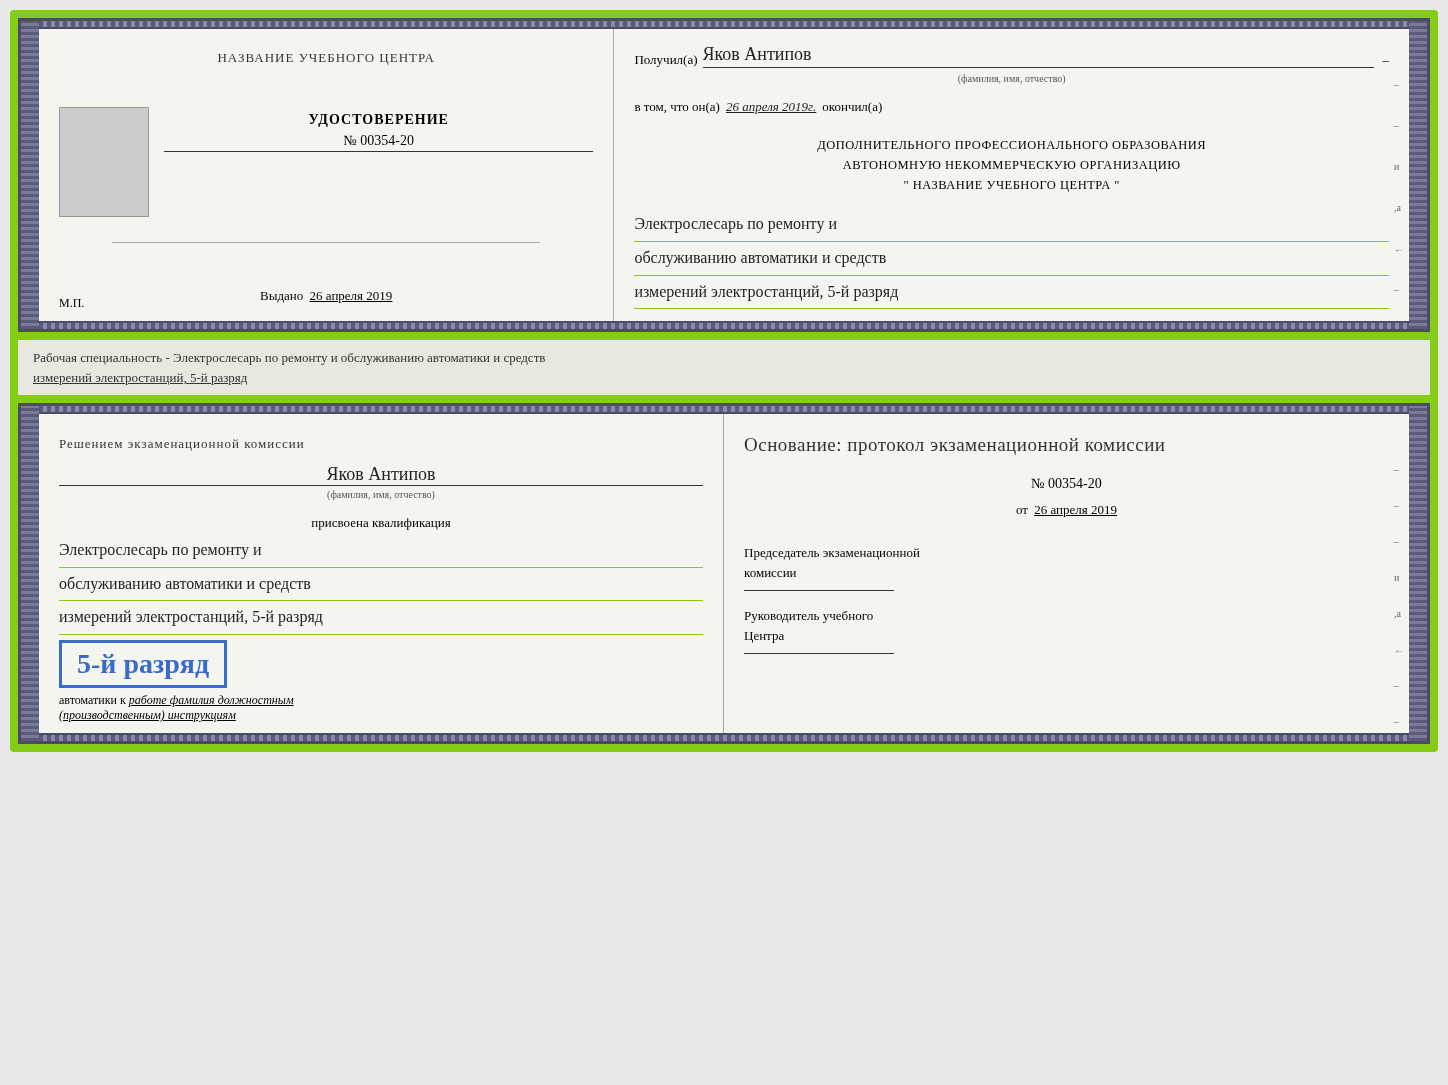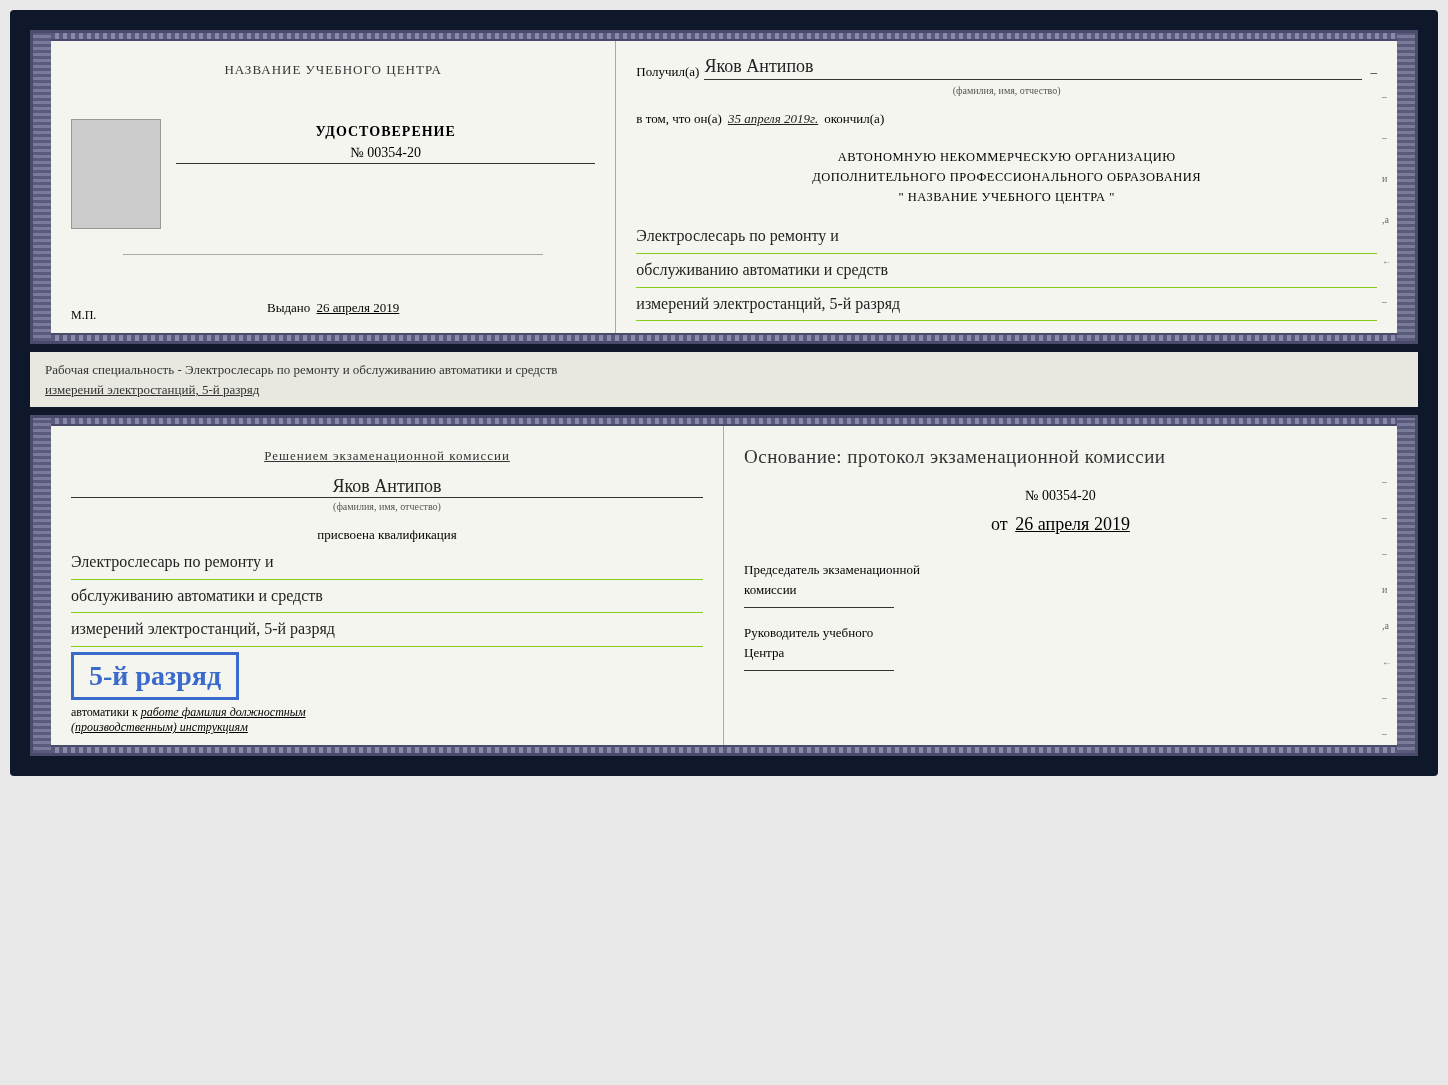--- a/index.html
+++ b/index.html
@@ -5,22 +5,22 @@
     * { box-sizing: border-box; margin: 0; padding: 0; }
     body {
       background: #e8e8e8;
       font-family: 'Times New Roman', Times, serif;
       width: 1448px;
       min-height: 1085px;
       padding: 10px;
     }
 
     .page-wrapper {
-      background: #0f172a;
-      padding: 20px;
+      background: #84cc16;
+      padding: 8px;
       border-radius: 4px;
     }
 
     
     .top-document {
       display: flex;
       background: #c8c8d4;
       border: 3px solid #4a4a6a;
       margin-bottom: 8px;
       position: relative;
@@ -248,28 +248,26 @@
       position: relative;
     }
 
     .bottom-right-panel {
       width: 50%;
       padding: 20px 20px 10px 20px;
       position: relative;
     }
 
     .resheniem-title {
-      text-align: center;
       font-size: 13px;
       letter-spacing: 1px;
       text-transform: none;
       color: #333;
       margin-bottom: 10px;
       line-height: 1.5;
-      text-decoration: underline;
     }
 
     .handwritten-name-bottom {
       font-family: 'Segoe Script', 'Comic Sans MS', cursive;
       font-size: 18px;
       color: #222;
       border-bottom: 1px solid #333;
       display: block;
       margin-bottom: 3px;
       text-align: center;
@@ -310,21 +308,21 @@
     }
 
     .protocol-number {
       text-align: center;
       font-size: 14px;
       margin-bottom: 10px;
     }
 
     .ot-date {
       text-align: center;
-      font-size: 18px;
+      font-size: 13px;
       margin-bottom: 25px;
     }
 
     .predsedatel-block {
       font-size: 13px;
       line-height: 1.5;
       margin-bottom: 15px;
     }
 
     .signature-line {
@@ -411,27 +409,27 @@
         <div class="top-right-panel">
           <div class="poluchil-row">
             <span class="poluchil-label">Получил(а)</span>
             <span class="handwritten-name">Яков Антипов</span>
             <span style="margin-left:8px; font-size:13px;">–</span>
           </div>
           <div class="fio-subtitle">(фамилия, имя, отчество)</div>
 
           <div class="vtom-row">
             <span>в том, что он(а)</span>
-            <span class="handwritten-date">35 апреля 2019г.</span>
+            <span class="handwritten-date">26 апреля 2019г.</span>
             <span>окончил(а)</span>
           </div>
 
           <div class="org-block">
+            <div>ДОПОЛНИТЕЛЬНОГО ПРОФЕССИОНАЛЬНОГО ОБРАЗОВАНИЯ</div>
             <div>АВТОНОМНУЮ НЕКОММЕРЧЕСКУЮ ОРГАНИЗАЦИЮ</div>
-            <div>ДОПОЛНИТЕЛЬНОГО ПРОФЕССИОНАЛЬНОГО ОБРАЗОВАНИЯ</div>
             <div>
               <span>"</span>
               <span>НАЗВАНИЕ УЧЕБНОГО ЦЕНТРА</span>
               <span>"</span>
             </div>
           </div>
 
 
           <div class="handwritten-profession">
             <span class="profession-line">Электрослесарь по ремонту и</span>

